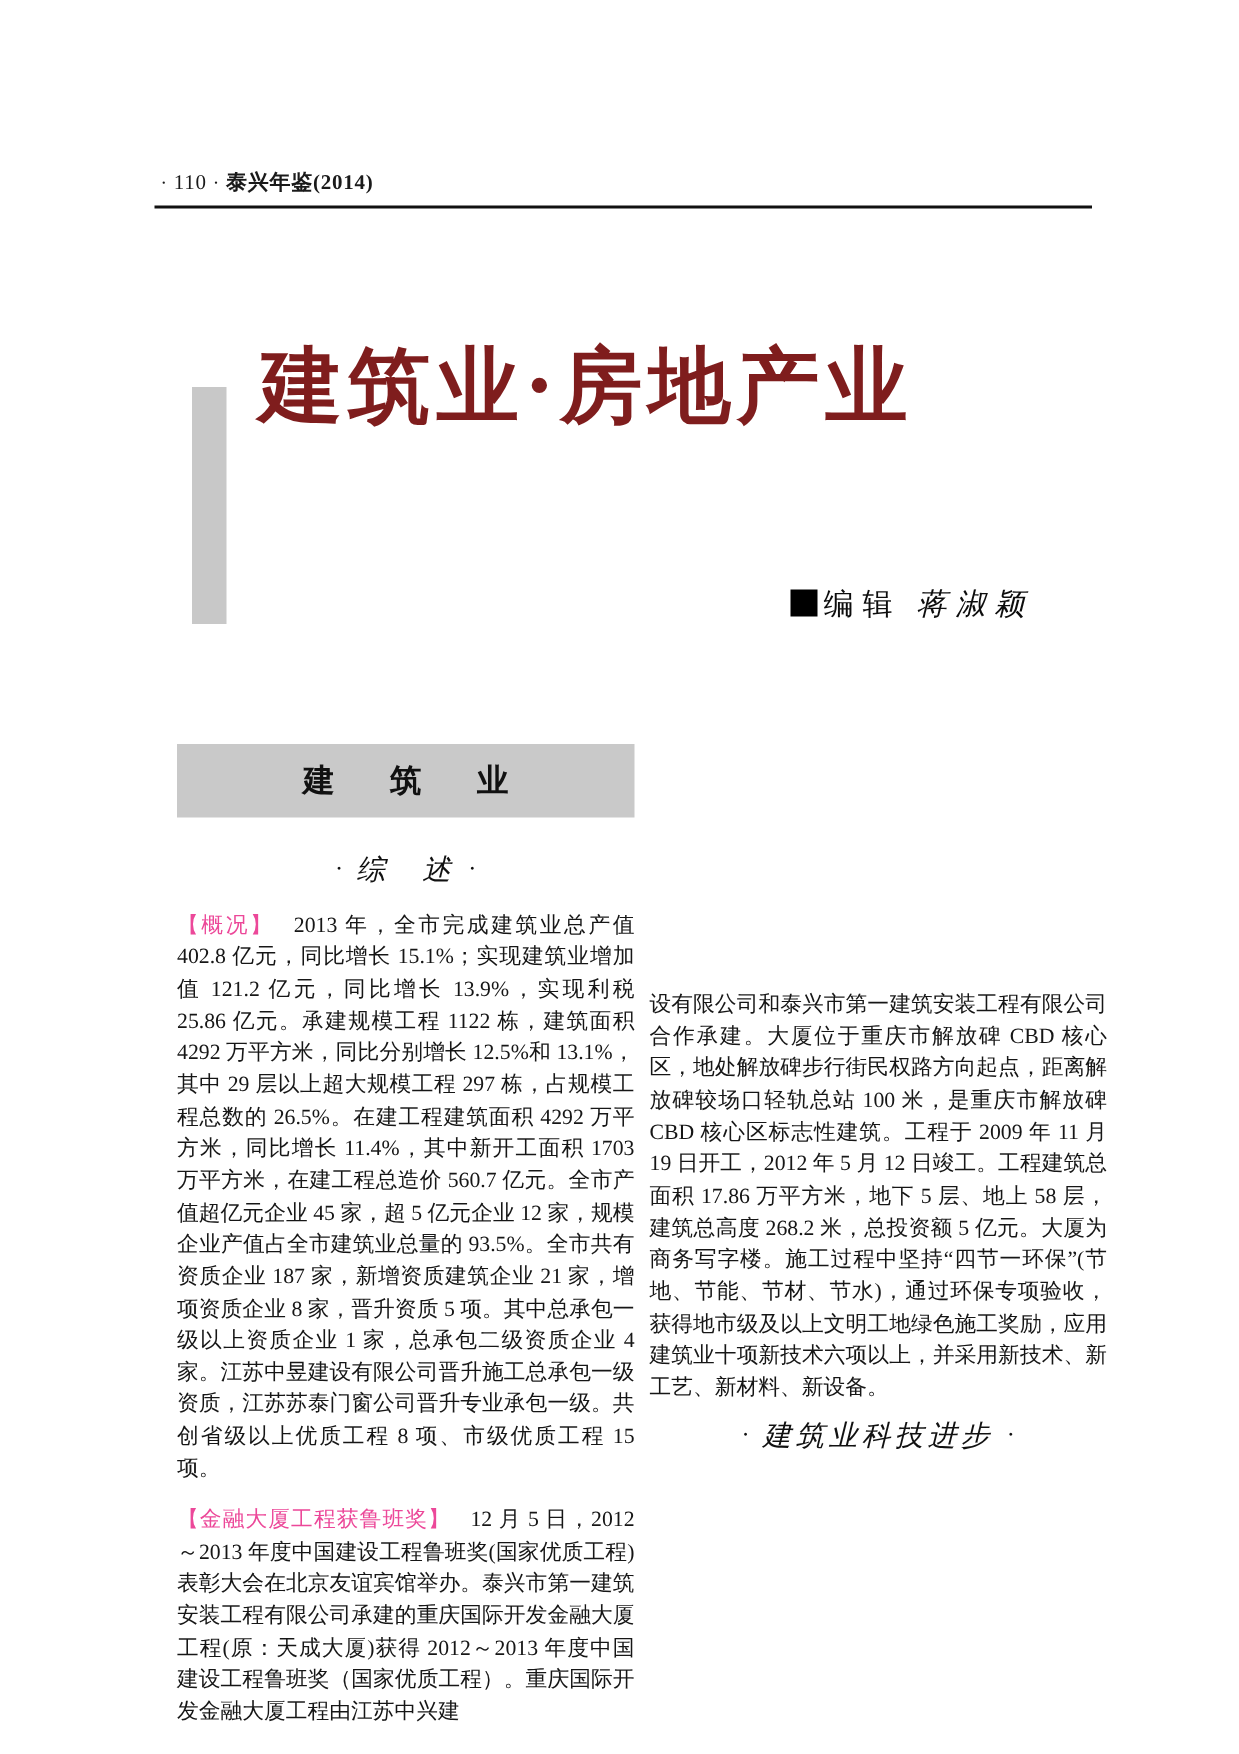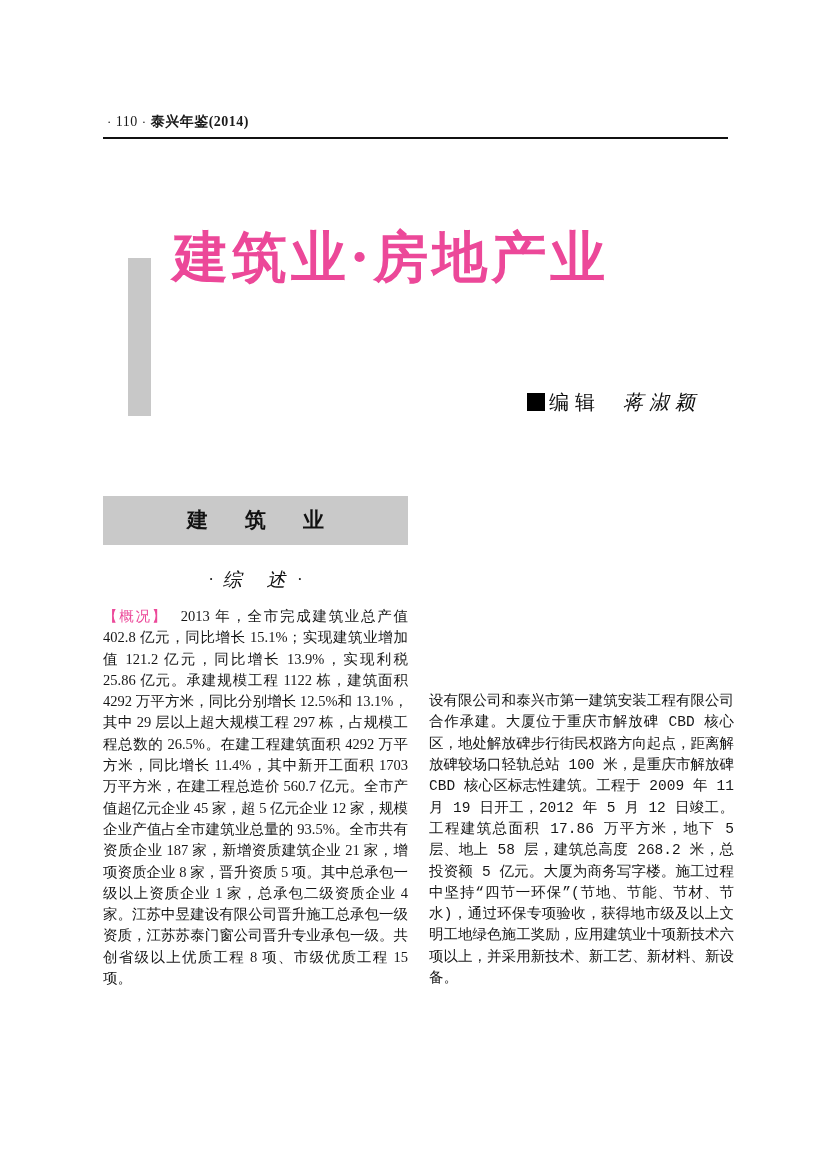--- a/index.html
+++ b/index.html
@@ -26,42 +26,42 @@
   }
 
   
   .accent-bar{
     position:absolute;left:128px;top:258px;width:23px;height:158px;
     background:#c8c8c8;
   }
   .chapter-title{
     position:absolute;left:173px;top:222px;width:560px;
     font-size:55px;line-height:70px;font-weight:bold;
-    letter-spacing:4px;color:#ec4899;
+    letter-spacing:4px;color:#7f1d1d;
     font-family:"DejaVu Serif","Liberation Serif",serif;
   }
   .editor-line{
     position:absolute;left:527px;top:390px;
     font-size:20px;line-height:24px;color:#0d0d0d;white-space:nowrap;
   }
   .editor-line .sq{
     display:inline-block;width:18px;height:18px;background:#000;
     margin-right:4px;vertical-align:-2px;
   }
   .editor-line .label{letter-spacing:6px;}
   .editor-line .name{
-    margin-left:22px;font-style:italic;letter-spacing:6px;
+    margin-left:10px;font-style:italic;letter-spacing:6px;
     font-family:"DejaVu Serif","Liberation Serif",serif;
     text-align:center;
   }
 
   
   .columns{
-    position:absolute;left:103px;top:492px;width:625px;
-    display:flex;gap:21px;align-items:flex-end;
+    position:absolute;left:118px;top:492px;width:625px;
+    display:flex;gap:10px;align-items:center;
   }
   .col{
     width:305px;flex:0 0 305px;
     font-size:14.5px;line-height:21.3px;
     text-align:justify;text-justify:inter-ideograph;
     color:#161616;
   }
 
   .section-box{
     margin-top:4px;height:49px;background:#c9c9c9;
@@ -82,21 +82,21 @@
   .sub-left{margin:22px 0 15px;}
   .sub-right{margin:7px 0 16px;}
 
   .entry{margin:0 0 13px 0;}
   .entry:last-child{margin-bottom:0;}
   .entry-head{
     font-family:"Liberation Sans","DejaVu Sans",sans-serif;
     font-weight:normal;font-size:14.5px;color:#ec4899;
     margin-right:13px;
   }
-  .cont{margin:0 0 0 0;font-family:Liberation Mono, monospace;}
+  .cont{margin:0 0 0 0;}
 </style>
 </head>
 <body>
 
 <div class="page">
 
   <div class="running-header">
     <span class="dot">·</span><span>110</span><span class="dot">·</span><span class="book">泰兴年鉴(2014)</span>
   </div>
   <div class="header-rule"></div>
@@ -113,23 +113,27 @@
       <div class="section-box">
         <span class="section-title">建　筑　业</span>
       </div>
 
       <div class="subsection sub-left">
         <span class="orn">·</span><span class="st">综　述</span><span class="orn">·</span>
       </div>
 
       <p class="entry"><span class="entry-head">【概况】</span><span class="entry-body">2013 年，全市完成建筑业总产值 402.8 亿元，同比增长 15.1%；实现建筑业增加值 121.2 亿元，同比增长 13.9%，实现利税 25.86 亿元。承建规模工程 1122 栋，建筑面积 4292 万平方米，同比分别增长 12.5%和 13.1%，其中 29 层以上超大规模工程 297 栋，占规模工程总数的 26.5%。在建工程建筑面积 4292 万平方米，同比增长 11.4%，其中新开工面积 1703 万平方米，在建工程总造价 560.7 亿元。全市产值超亿元企业 45 家，超 5 亿元企业 12 家，规模企业产值占全市建筑业总量的 93.5%。全市共有资质企业 187 家，新增资质建筑企业 21 家，增项资质企业 8 家，晋升资质 5 项。其中总承包一级以上资质企业 1 家，总承包二级资质企业 4 家。江苏中昱建设有限公司晋升施工总承包一级资质，江苏苏泰门窗公司晋升专业承包一级。共创省级以上优质工程 8 项、市级优质工程 15 项。</span></p>
 
+      <p class="entry"><span class="entry-head">【金融大厦工程获鲁班奖】</span><span class="entry-body">12 月 5 日，2012～2013 年度中国建设工程鲁班奖(国家优质工程)表彰大会在北京友谊宾馆举办。泰兴市第一建筑安装工程有限公司承建的重庆国际开发金融大厦工程(原：天成大厦)获得 2012～2013 年度中国建设工程鲁班奖（国家优质工程）。重庆国际开发金融大厦工程由江苏中兴建</span></p>
     </div>
 
     <div class="col">
       <p class="entry cont"><span class="entry-body">设有限公司和泰兴市第一建筑安装工程有限公司合作承建。大厦位于重庆市解放碑 CBD 核心区，地处解放碑步行街民权路方向起点，距离解放碑较场口轻轨总站 100 米，是重庆市解放碑 CBD 核心区标志性建筑。工程于 2009 年 11 月 19 日开工，2012 年 5 月 12 日竣工。工程建筑总面积 17.86 万平方米，地下 5 层、地上 58 层，建筑总高度 268.2 米，总投资额 5 亿元。大厦为商务写字楼。施工过程中坚持“四节一环保”(节地、节能、节材、节水)，通过环保专项验收，获得地市级及以上文明工地绿色施工奖励，应用建筑业十项新技术六项以上，并采用新技术、新工艺、新材料、新设备。</span></p>
 
+      <div class="subsection sub-right">
+        <span class="orn">·</span><span class="st">建筑业科技进步</span><span class="orn">·</span>
+      </div>
 
 
     </div>
 
   </div>
 </div>
 
 </body></html>

